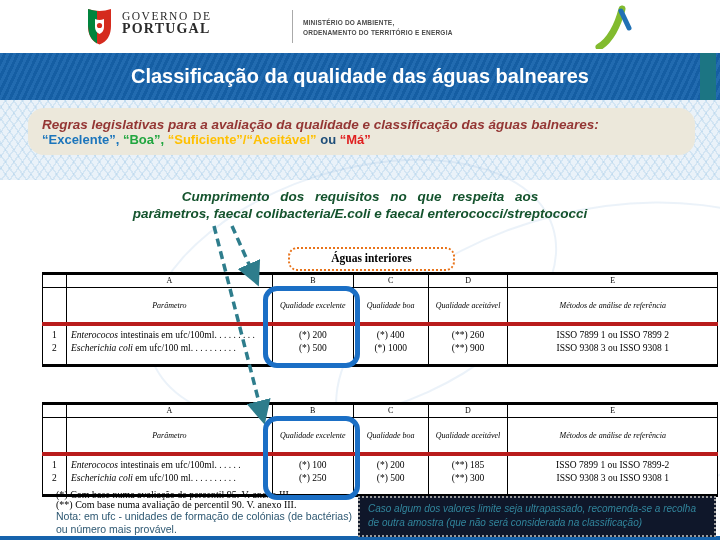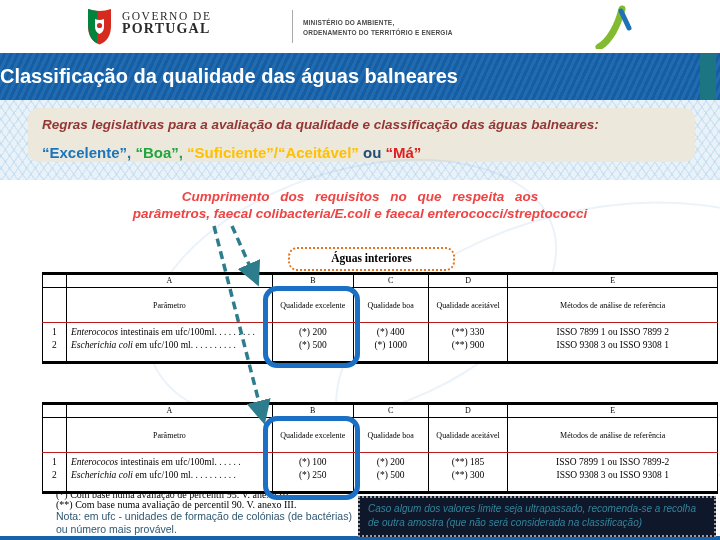--- a/index.html
+++ b/index.html
@@ -15,59 +15,59 @@
   .hdr-divider{position:absolute;left:292px;top:10px;width:1px;height:33px;background:#aaa;}
   .ministry{position:absolute;left:303px;top:18px;font-size:6.5px;font-weight:bold;color:#4a4a4a;
             line-height:1.55;letter-spacing:.2px;}
   .apa-logo{position:absolute;left:594px;top:5px;}
   .apa-text{position:absolute;left:636px;top:12px;font-size:8.5px;font-weight:bold;color:#2f7fae;
             line-height:1.4;letter-spacing:.4px;}
 
   
   .title-bar{position:absolute;top:53px;left:0;width:720px;height:47px;
     background:repeating-linear-gradient(115deg,rgba(255,255,255,.05) 0 3px,rgba(0,0,0,.05) 3px 6px),#1663ac;}
-  .title-text{display:block;line-height:47px;text-align:left;color:#fff;font-size:20px;font-weight:bold;}
+  .title-text{display:block;line-height:47px;text-align:center;color:#fff;font-size:20px;font-weight:bold;}
   .teal-tab{position:absolute;top:53px;left:700px;width:16px;height:47px;background:#1c7583;z-index:2;}
 
   
   .rules-strip{position:absolute;top:100px;left:0;width:720px;height:80px;
     background:
       repeating-linear-gradient(55deg,rgba(150,195,228,.28) 0 1.5px,transparent 1.5px 7px),
       repeating-linear-gradient(-55deg,rgba(150,195,228,.28) 0 1.5px,transparent 1.5px 7px),
       #eaf2f9;}
-  .rules-box{position:absolute;left:28px;top:8px;width:667px;height:54px;box-sizing:border-box;
-    background:#ece8db;border-radius:11px;padding:9px 14px 0 14px;}
+  .rules-box{position:absolute;left:28px;top:8px;width:667px;height:47px;box-sizing:border-box;
+    background:#ece8db;border-radius:16px;padding:9px 14px 0 14px;}
   .rules-intro{font-size:13.5px;font-weight:bold;font-style:italic;color:#943634;}
-  .rules-classes{margin-top:12px;font-size:15px;font-weight:bold;}
+  .rules-classes{margin-top:0;font-size:13px;font-weight:bold;}
   .c-exc{color:#1b75bc;} .c-boa{color:#21a63f;} .c-suf{color:#ffc000;}
   .c-ou{color:#1f4e79;} .c-ma{color:#e02020;}
 
   
   .content{position:absolute;top:180px;left:0;width:720px;height:356px;background:#fff;}
   .deco{position:absolute;border:2px solid rgba(130,175,215,.16);border-radius:50%;z-index:0;}
   #deco1{width:420px;height:240px;left:140px;top:-10px;transform:rotate(-18deg);}
   #deco2{width:520px;height:300px;left:330px;top:30px;transform:rotate(-14deg);}
 
   .lead{position:absolute;top:8px;left:40px;width:640px;text-align:center;z-index:1;
-        color:#ef4444;font-weight:bold;font-style:italic;font-size:13.5px;line-height:17px;}
+        color:#14532d;font-weight:bold;font-style:italic;font-size:13.5px;line-height:17px;}
   .lead .l1{word-spacing:7px;}
 
   .tbl-label{position:absolute;z-index:4;border:2.5px dotted #e8731a;border-radius:9px;background:#fff;
     font-family:"Liberation Serif",serif;font-weight:bold;font-size:11.5px;color:#000;
     text-align:center;box-sizing:border-box;padding-top:3px;}
   #label1{left:288px;top:67px;width:167px;height:24px;}
   #label2{left:283px;top:196px;width:177px;height:24px;}
 
   .data-table{position:absolute;left:42px;width:676px;border-collapse:collapse;z-index:3;
     font-family:"Liberation Serif",serif;color:#000;background:#fff;}
   #table1{top:92px;} #table2{top:222px;}
   .data-table{border-top:3px solid #000;border-bottom:3px solid #000;}
   .data-table td{border-left:1px solid #000;border-right:1px solid #000;padding:0;}
   .row-letters td{border-bottom:1px solid #000;font-size:8px;height:12px;line-height:12px;text-align:center;}
-  .row-head td{border-bottom:1px solid #b91c1c;font-size:8px;height:34px;text-align:center;vertical-align:middle;}
+  .row-head td{border-bottom:4px solid #b91c1c;font-size:8px;height:34px;text-align:center;vertical-align:middle;font-style:italic;}
   .row-data td{font-size:9.5px;line-height:13px;vertical-align:top;}
   .row-data.first td{padding-top:3px;}
   .row-data.last td{padding-bottom:9px;}
   .cell-num{text-align:center;}
   .cell-param{text-align:left;padding-left:4px !important;white-space:nowrap;overflow:hidden;}
   .cell-val,.cell-methods{text-align:center;}
 
   .hl{position:absolute;border:5px solid #1b6fc5;border-radius:14px;z-index:6;}
   #hl1{left:263px;top:106px;width:87px;height:72px;}
   #hl2{left:263px;top:236px;width:87px;height:74px;}
@@ -160,21 +160,21 @@
         <td>Qualidade excelente</td>
         <td>Qualidade boa</td>
         <td>Qualidade aceitável</td>
         <td>Métodos de análise de referência</td>
       </tr>
       <tr class="row-data first">
         <td class="cell-num">1</td>
         <td class="cell-param"><i>Enterococos</i><span> intestinais em ufc/100ml</span><span>. . . . . . . . .</span></td>
         <td class="cell-val">(*) 200</td>
         <td class="cell-val">(*) 400</td>
-        <td class="cell-val">(**) 330</td>
+        <td class="cell-val">(**) 260</td>
         <td class="cell-methods">ISSO 7899 1 ou ISSO 7899 2</td>
       </tr>
       <tr class="row-data last">
         <td class="cell-num">2</td>
         <td class="cell-param"><i>Escherichia coli</i><span> em ufc/100 ml</span><span>. . . . . . . . . .</span></td>
         <td class="cell-val">(*) 500</td>
         <td class="cell-val">(*) 1000</td>
         <td class="cell-val">(**) 900</td>
         <td class="cell-methods">ISSO 9308 3 ou ISSO 9308 1</td>
       </tr>

